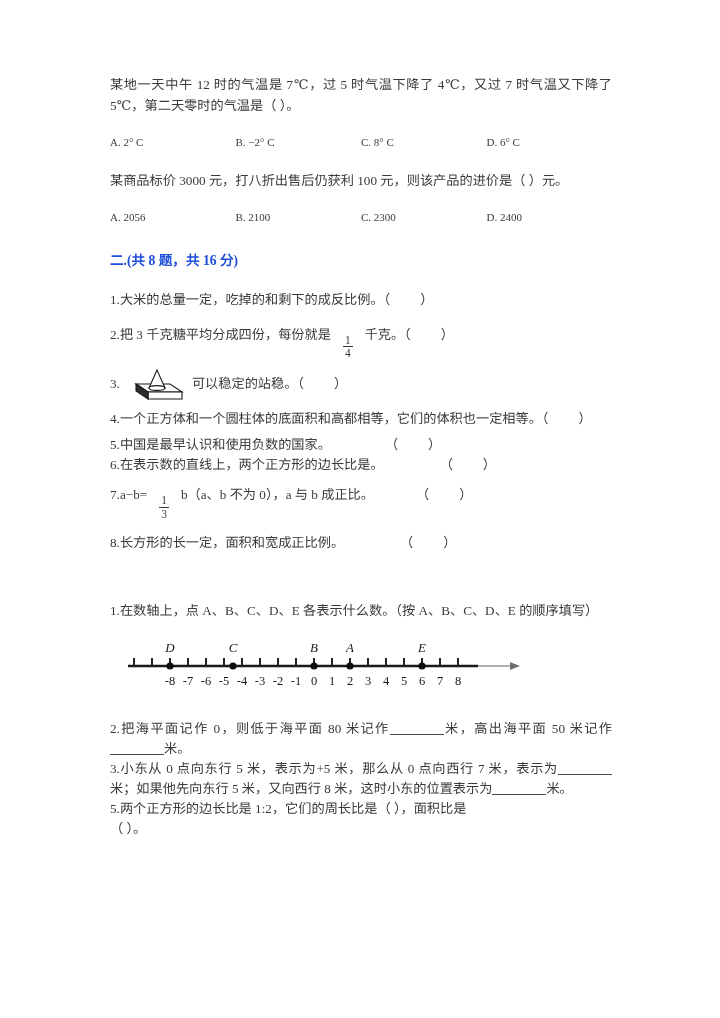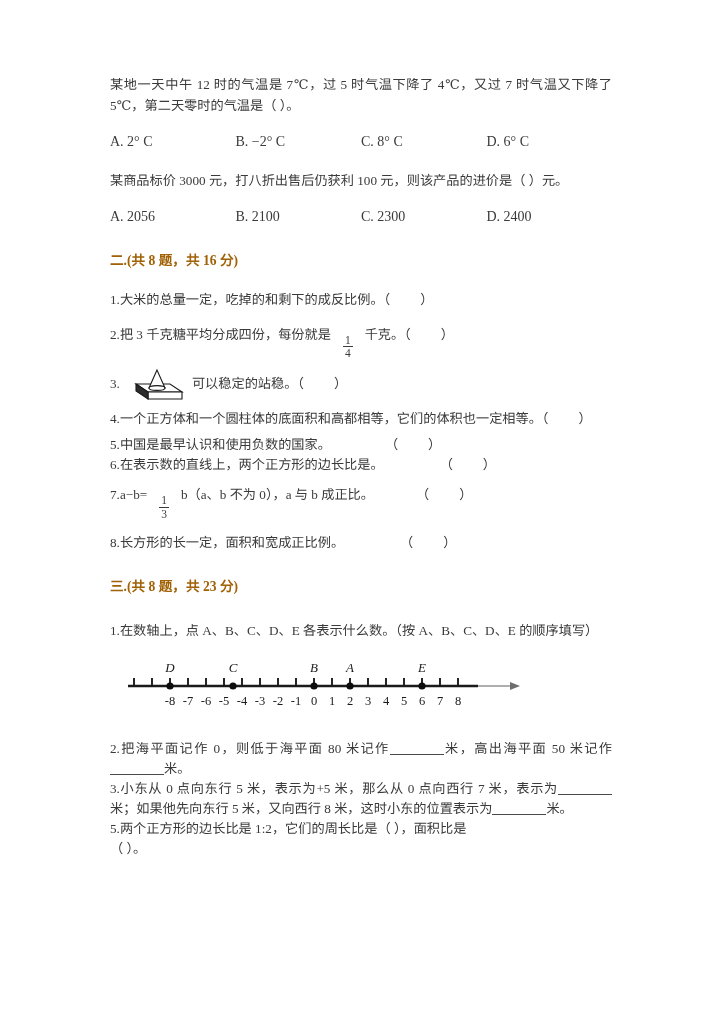--- a/index.html
+++ b/index.html
@@ -36,28 +36,28 @@
     line-height: 21px;
     color: #3a3a3a;
     text-align: justify;
     margin: 0;
   }
   .q.tight { line-height: 20px; }
 
   .section-head {
     font-size: 13.6px;
     font-weight: bold;
-    color: #a16207;
+    color: #1d4ed8;
     margin: 0;
     line-height: 20px;
   }
 
   .choices {
     display: flex;
-    font-size: 14px;
+    font-size: 11px;
     color: #3a3a3a;
     line-height: 20px;
   }
   .choices > span { width: 25%; display: block; }
 
   .spacer-6  { height: 6px; }
   .spacer-9  { height: 9px; }
   .spacer-12 { height: 12px; }
   .spacer-14 { height: 14px; }
   .spacer-16 { height: 16px; }
@@ -191,21 +191,20 @@
           <span class="num">1</span>
           <span class="den">3</span>
         </span><span>b（a、b 不为 0），a 与 b 成正比。</span><span style="display:inline-block;width:42px"></span><span>（</span><span class="paren-gap"></span><span>）</span></p>
 
     <div class="spacer-12"></div>
 
     <p class="q"><span>8.</span><span>长方形的长一定，面积和宽成正比例。</span><span style="display:inline-block;width:56px"></span><span>（</span><span class="paren-gap"></span><span>）</span></p>
 
     <div class="spacer-24"></div>
 
-    <p class="section-head">三.(共 8 题，共 23 分)</p>
 
     <div class="spacer-20"></div>
 
     <p class="q" style="line-height:28px"><span>1.</span><span>在数轴上，点 A、B、C、D、E 各表示什么数。（按 A、B、C、D、E 的顺序填写）</span></p>
 
     <div class="spacer-12"></div>
 
     <div class="numline-wrap">
       <svg width="400" height="62" viewBox="0 0 400 62">
 

